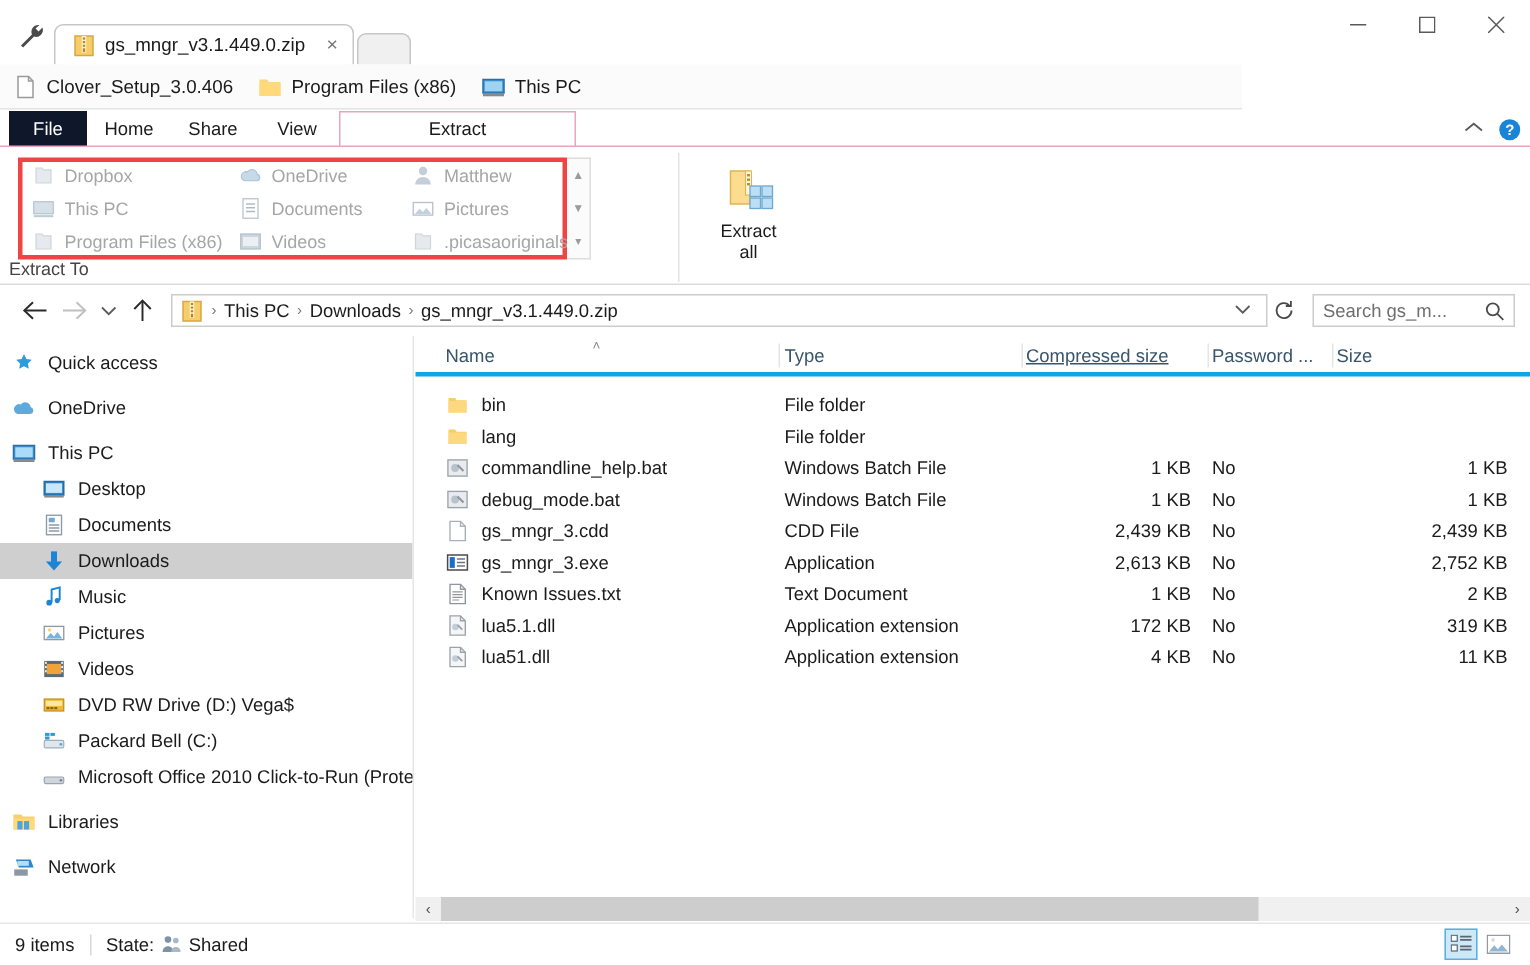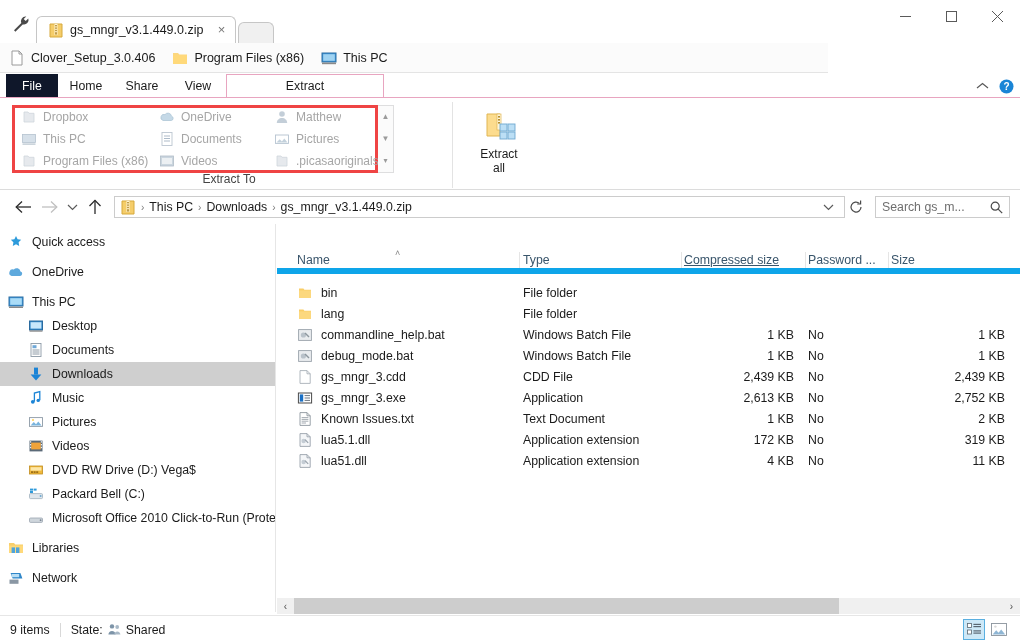--- a/index.html
+++ b/index.html
@@ -112,21 +112,21 @@
   .gal-item { display:flex; align-items:center; padding-left:4px; overflow:hidden; }
   .gal-item .gi { width:16px; height:16px; margin-right:6px; flex:0 0 auto; opacity:.85; }
   .gal-item .gl { font-size:12px; color:#a6a6a6; white-space:nowrap; overflow:hidden; }
   .gal-scroll {
     position:absolute; left:372px; top:3px; width:16px; height:68px;
     border:1px solid #dededf; border-left:none; background:#fbfbfb;
     display:flex; flex-direction:column; justify-content:space-around; align-items:center;
   }
   .gal-scroll div { color:#9b9b9b; font-size:8px; line-height:8px; }
   .grp-label {
-    position:absolute; bottom:2px; left:0; width:100%; text-align:center;
+    position:absolute; bottom:2px; left:0; width:100%; 
     font-size:12px; color:#444;
   }
   .grp-extract-all { left:454px; width:90px; }
   .bigbtn {
     position:absolute; left:0; top:4px; width:90px; height:72px;
     display:flex; flex-direction:column; align-items:center; justify-content:flex-start;
     padding-top:4px;
   }
   .bigbtn .bb-ico { width:34px; height:34px; margin-bottom:3px; }
   .bigbtn .bb-l1, .bigbtn .bb-l2 { font-size:12px; color:#1b1b1b; line-height:14px; }
@@ -171,21 +171,21 @@
   .nav-item .ni { width:16px; height:16px; margin-right:8px; flex:0 0 auto; }
   .nav-item.indent { padding-left:28px; }
   .nav-item.selected { background:#cfcfcf; }
   .nav-gap { height:6px; }
 
   .filepane {
     position:absolute; left:277px; top:224px; width:743px; height:388px;
     background:#ffffff;
   }
   .col-head {
-    position:relative; height:27px; border-bottom:6px solid #0ea5e9; background:#ffffff;margin-top:23px;
+    position:relative; height:27px; border-bottom:3px solid #0ea5e9; background:#ffffff;
   }
   .col-head .ch {
     position:absolute; top:0; height:26px; display:flex; align-items:center;
     font-size:12.3px; color:#39556b; white-space:nowrap;
   }
   .col-head .divider { position:absolute; top:5px; width:1px; height:16px; background:#e5e5e5; }
   .sort-caret {
     position:absolute; left:118px; top:1px; font-size:9px; color:#8a8a8a;
   }
   .rows { position:relative; height:338px; }

